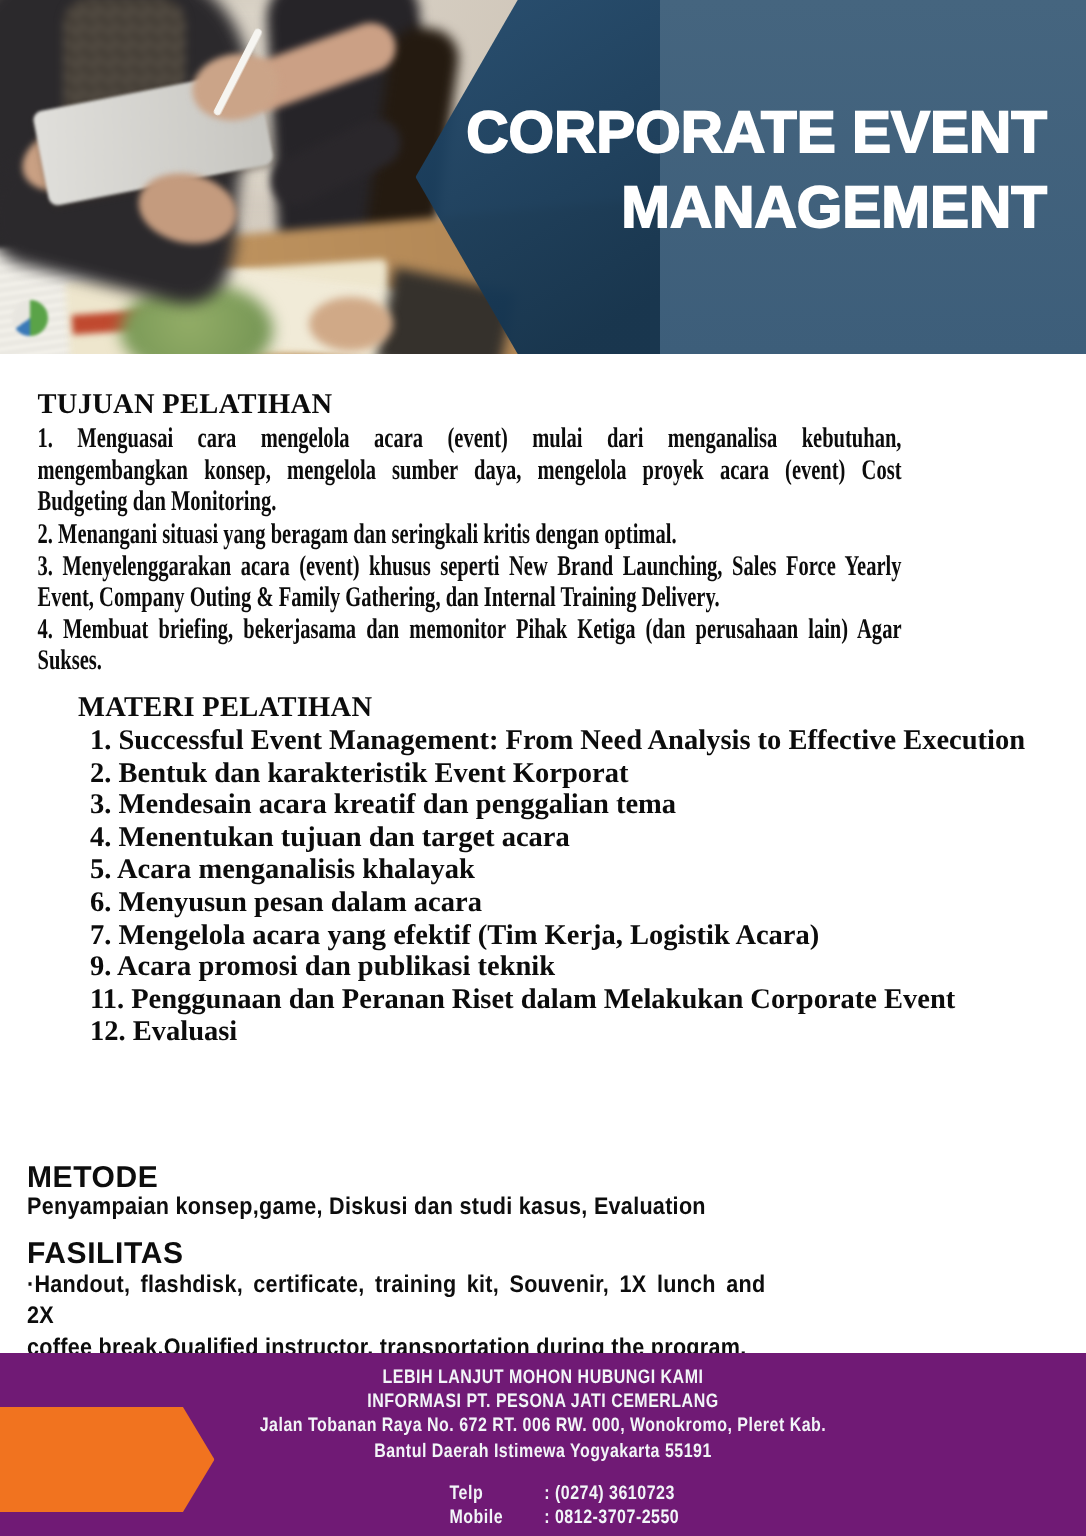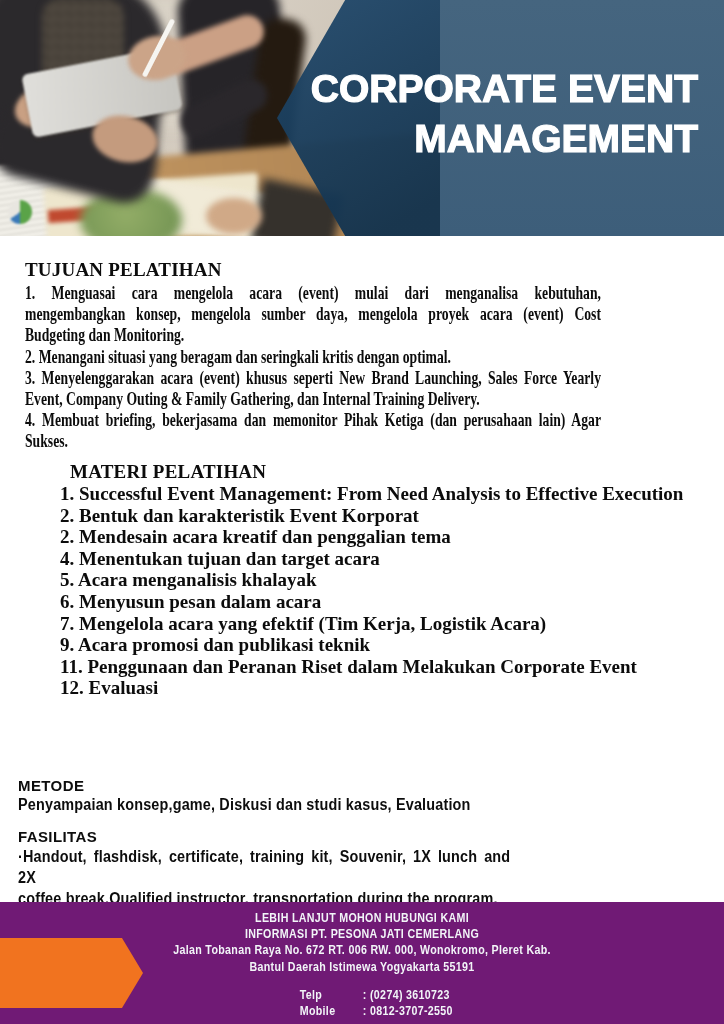--- a/index.html
+++ b/index.html
@@ -47,23 +47,23 @@
               font-weight:bold;font-size:39px;line-height:50px;letter-spacing:0px;
               -webkit-text-stroke:1.2px #ffffff;}
   
   .serif{font-family:"Liberation Serif","DejaVu Serif",serif;font-weight:bold;color:#0c0c0c;}
   .sec-head-serif{position:absolute;font-size:19px;line-height:23px;letter-spacing:0.2px;}
   .tujuan-head{left:25px;top:258px;}
   .tujuan-body{position:absolute;left:25px;top:282px;width:800px;transform:scaleX(0.72);transform-origin:0 0;
                font-size:19px;line-height:21.2px;}
   .jl{text-align:justify;text-align-last:justify;}
   .nl{text-align:left;}
-  .materi-head{left:70px;top:460px;}
+  .materi-head{left:52px;top:460px;}
   .materi-body{position:absolute;left:60px;top:483px;font-size:19px;line-height:21.6px;white-space:nowrap;}
-  .sans-head{position:absolute;font-weight:bold;font-size:15px;line-height:19px;color:#0d0d0d;letter-spacing:0.4px;}
+  .sans-head{position:absolute;font-weight:bold;font-size:20px;line-height:19px;color:#0d0d0d;letter-spacing:0.4px;}
   .metode-head{left:18px;top:776px;}
   .metode-body{position:absolute;left:18px;top:795px;font-weight:bold;font-size:16px;line-height:20px;color:#0d0d0d;
                transform:scaleX(0.90);transform-origin:0 0;white-space:nowrap;letter-spacing:0.2px;}
   .fasil-head{left:18px;top:827px;}
   .fasil-body{position:absolute;left:18px;top:846px;width:547px;transform:scaleX(0.90);transform-origin:0 0;
               font-weight:bold;font-size:16px;line-height:21px;color:#0d0d0d;letter-spacing:0.2px;}
   
   .footer{position:absolute;left:0;top:902px;width:724px;height:122px;background:#701a75;}
   .footer-inner{position:absolute;inset:0;padding-top:8px;transform:scaleX(0.82);transform-origin:50% 0;
                 color:#f2f5f8;font-weight:bold;font-size:13px;line-height:16.2px;text-align:center;letter-spacing:0.4px;}
@@ -122,21 +122,21 @@
     <div class="jl">3. Menyelenggarakan acara (event) khusus seperti New Brand Launching, Sales Force Yearly</div>
     <div class="nl">Event, Company Outing &amp; Family Gathering, dan Internal Training Delivery.</div>
     <div class="jl">4. Membuat briefing, bekerjasama dan memonitor Pihak Ketiga (dan perusahaan lain) Agar</div>
     <div class="nl">Sukses.</div>
   </div>
 
   <div class="serif sec-head-serif materi-head">MATERI PELATIHAN</div>
   <div class="serif materi-body">
     <div>1. Successful Event Management: From Need Analysis to Effective Execution</div>
     <div>2. Bentuk dan karakteristik Event Korporat</div>
-    <div>2. Mendesain acara kreatif dan penggalian tema</div>
+    <div>3. Mendesain acara kreatif dan penggalian tema</div>
     <div>4. Menentukan tujuan dan target acara</div>
     <div>5. Acara menganalisis khalayak</div>
     <div>6. Menyusun pesan dalam acara</div>
     <div>7. Mengelola acara yang efektif (Tim Kerja, Logistik Acara)</div>
     <div>9. Acara promosi dan publikasi teknik</div>
     <div>11. Penggunaan dan Peranan Riset dalam Melakukan Corporate Event</div>
     <div>12. Evaluasi</div>
   </div>
 
   <div class="sans-head metode-head">METODE</div>

